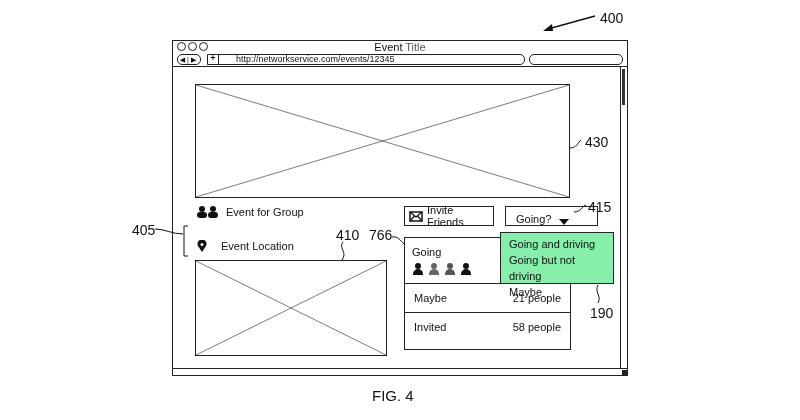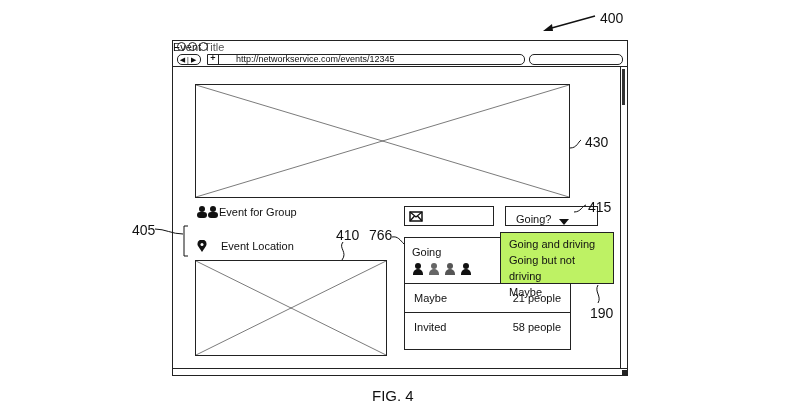--- a/index.html
+++ b/index.html
@@ -1,38 +1,38 @@
 <!DOCTYPE html>
 <html><head>
 <meta charset="utf-8">
 <style>
   html,body{margin:0;padding:0;background:#fff;}
   body{width:800px;height:420px;position:relative;overflow:hidden;font-family:"Liberation Sans",sans-serif;color:#111;}
   .abs{position:absolute;}
   .ref{position:absolute;font-size:14px;color:#111;}
   .win{position:absolute;left:172px;top:40px;width:456px;height:336px;border:1.5px solid #222;box-sizing:border-box;}
-  .titlebar{position:absolute;left:0;top:0;width:100%;height:12px;text-align:left;font-size:11px;line-height:12px;}
+  .titlebar{position:absolute;left:0;top:0;width:100%;height:12px;text-align:center;font-size:11px;line-height:12px;}
   .traffic{position:absolute;left:4px;top:1px;display:flex;gap:2px;}
   .traffic span{width:7px;height:7px;border:1.3px solid #222;border-radius:50%;display:inline-block;}
   .navbar{position:absolute;left:0;top:12px;width:100%;height:13px;border-bottom:1.5px solid #222;}
   .navbtns{position:absolute;left:4px;top:1px;width:22px;height:9px;border:1.3px solid #222;border-radius:5px;font-size:7px;line-height:9px;text-align:center;letter-spacing:2px;}
   .urlbar{position:absolute;left:34px;top:1px;width:316px;height:9px;border:1.3px solid #222;border-radius:0 5px 5px 0;font-size:9px;line-height:9px;}
   .urlplus{position:absolute;left:0;top:-1px;width:10px;height:11px;border-right:1.3px solid #222;text-align:center;font-size:9px;font-weight:bold;}
   .urltext{position:absolute;left:28px;top:0;}
   .searchbar{position:absolute;left:356px;top:1px;width:92px;height:9px;border:1.3px solid #222;border-radius:5px;}
   .scroll{position:absolute;right:0;top:25px;width:6px;bottom:6px;border-left:1.3px solid #222;}
   .thumb{position:absolute;left:1px;top:3px;width:3px;height:36px;background:#333;}
   .bottombar{position:absolute;left:0;bottom:0;width:100%;height:6px;border-top:1.3px solid #222;}
   .resize{position:absolute;right:0;bottom:0;width:5px;height:5px;background:#222;}
   .ph{position:absolute;border:1.3px solid #222;box-sizing:border-box;}
   .ph svg{position:absolute;left:0;top:0;width:100%;height:100%;}
   .info{font-size:11px;}
   .box{position:absolute;border:1.3px solid #222;box-sizing:border-box;font-size:11px;}
   .row{position:absolute;left:0;width:100%;border-top:1.3px solid #222;font-size:11px;}
-  .dropdown{position:absolute;background:#bef264;border:1.3px solid #222;box-sizing:border-box;font-size:11px;line-height:16px;padding:3px 8px;}
+  .dropdown{position:absolute;background:#86efac;border:1.3px solid #222;box-sizing:border-box;font-size:11px;line-height:16px;padding:3px 8px;}
   .person{display:inline-block;width:12px;height:12px;position:relative;margin-right:4px;}
   .person .hd{position:absolute;left:3px;top:0;width:6px;height:6px;border-radius:50%;}
   .person .bd{position:absolute;left:1px;top:6px;width:10px;height:6px;border-radius:5px 5px 0 0;}
 </style>
 </head>
 <body>
 
 <svg class="abs" style="left:540px;top:10px;width:60px;height:25px">
   <line x1="55" y1="6" x2="8" y2="19" stroke="#111" stroke-width="1.3"></line>
   <polygon points="3,21 12,14 13,21" fill="#111"></polygon>
@@ -57,21 +57,21 @@
     <div class="searchbar"></div>
   </div>
 
   <div class="ph" style="left:22px;top:43px;width:375px;height:114px">
     <svg preserveAspectRatio="none" viewBox="0 0 100 100">
         <line x1="0" y1="0" x2="100" y2="100" stroke="#222" stroke-width="0.6" vector-effect="non-scaling-stroke"></line>
         <line x1="100" y1="0" x2="0" y2="100" stroke="#222" stroke-width="0.6" vector-effect="non-scaling-stroke"></line>
       </svg>
   </div>
 
-  <div class="abs info" style="left:24px;top:165px;display:flex;align-items:flex-start;gap:0">
+  <div class="abs info" style="left:24px;top:165px;display:flex;align-items:flex-start;gap:7px">
     <svg width="22" height="12">
         <circle cx="5" cy="3" r="3" fill="#111"></circle>
         <rect x="0" y="6" width="10" height="6" rx="3" fill="#111"></rect>
         <circle cx="16" cy="3" r="3" fill="#111"></circle>
         <rect x="11" y="6" width="10" height="6" rx="3" fill="#111"></rect>
       </svg>
     <span>Event for Group</span>
   </div>
   <div class="abs info" style="left:24px;top:199px;display:flex;align-items:flex-end;gap:14px">
     <svg width="10" height="12">
@@ -86,20 +86,21 @@
         <line x1="0" y1="0" x2="100" y2="100" stroke="#222" stroke-width="0.6" vector-effect="non-scaling-stroke"></line>
         <line x1="100" y1="0" x2="0" y2="100" stroke="#222" stroke-width="0.6" vector-effect="non-scaling-stroke"></line>
       </svg>
   </div>
 
   <div class="box" style="left:231px;top:165px;width:90px;height:20px;display:flex;align-items:center;gap:4px;padding-left:4px">
     <svg width="14" height="11">
         <rect x="1" y="1" width="12" height="9" fill="none" stroke="#111" stroke-width="1.5"></rect>
         <path d="M1 1 L7 6 L13 1 M1 10 L5.5 5 M13 10 L8.5 5" stroke="#111" stroke-width="1.3" fill="none"></path>
       </svg>
+    <span>Invite Friends</span>
   </div>
   <div class="box" style="left:332px;top:165px;width:93px;height:20px;display:flex;align-items:flex-end;gap:8px;padding-left:10px">
     <span>Going?</span>
     <svg width="10" height="6">
         <polygon points="0,0 10,0 5,6" fill="#111"></polygon>
       </svg>
   </div>
 
   <div class="box" style="left:231px;top:196px;width:167px;height:113px">
     <div class="abs" style="left:7px;top:8px">Going</div>

